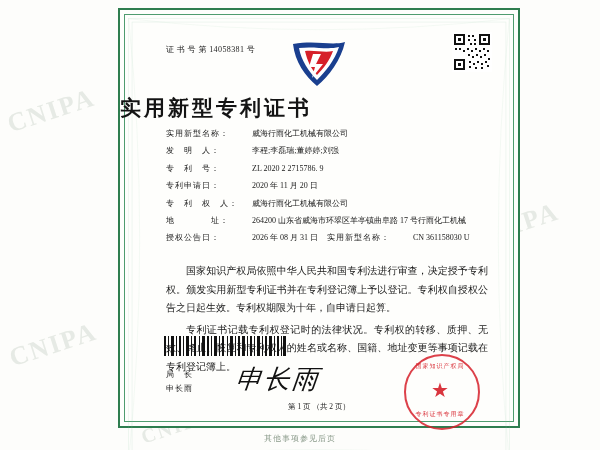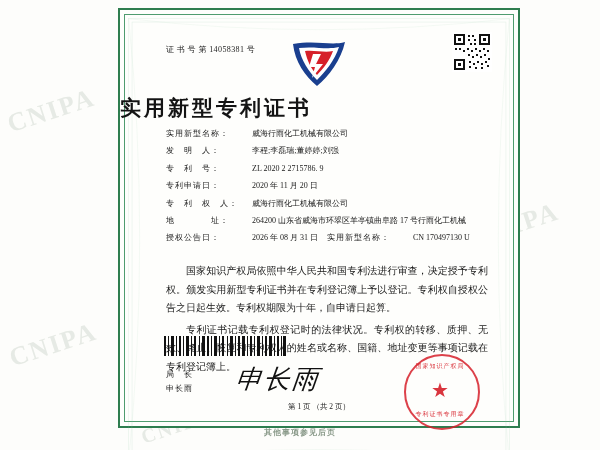--- a/index.html
+++ b/index.html
@@ -225,27 +225,26 @@
     text-align: center;
     font-size: 7.5px;
     color: #1a1a1a;
     font-family: "Liberation Serif", serif;
     margin-top: 12px;
   }
 
   .footer-note {
     position: absolute;
     left: 0; right: 0;
-    bottom: 12px;
+    bottom: 6px;
     text-align: center;
     font-size: 8px;
     color: #8a9a8a;
     font-family: "Liberation Serif", serif;
     letter-spacing: 1px;
-    font-weight: bold;
   }
 </style>
 </head>
 <body>
 
 <div id="page">
 
   <div class="watermark wm1">CNIPA</div>
   <div class="watermark wm2">CNIPA</div>
   <div class="watermark wm3">CNIPA</div>
@@ -355,21 +354,21 @@
         <div class="fvalue">威海行雨化工机械有限公司</div>
       </div>
       <div class="frow">
         <div class="flabel">地　　　　址：</div>
         <div class="fvalue">264200 山东省威海市环翠区羊亭镇曲阜路 17 号行雨化工机械</div>
       </div>
       <div class="frow split">
         <div class="flabel">授权公告日：</div>
         <div class="fvalue">2026 年 08 月 31 日</div>
         <div class="flabel">实用新型名称：</div>
-        <div class="fvalue">CN 170497130 U</div>
+        <div class="fvalue">CN 361158030 U</div>
       </div>
     </div>
 
     <div class="paras">
       <p>国家知识产权局依照中华人民共和国专利法进行审查，决定授予专利权。颁发实用新型专利证书并在专利登记簿上予以登记。专利权自授权公告之日起生效。专利权期限为十年，自申请日起算。</p>
       <p>专利证书记载专利权登记时的法律状况。专利权的转移、质押、无效、终止、恢复和专利权人的姓名或名称、国籍、地址变更等事项记载在专利登记簿上。</p>
     </div>
 
     <div class="barcode">
       <svg viewBox="0 0 122 20" width="122" height="20" preserveAspectRatio="none">

